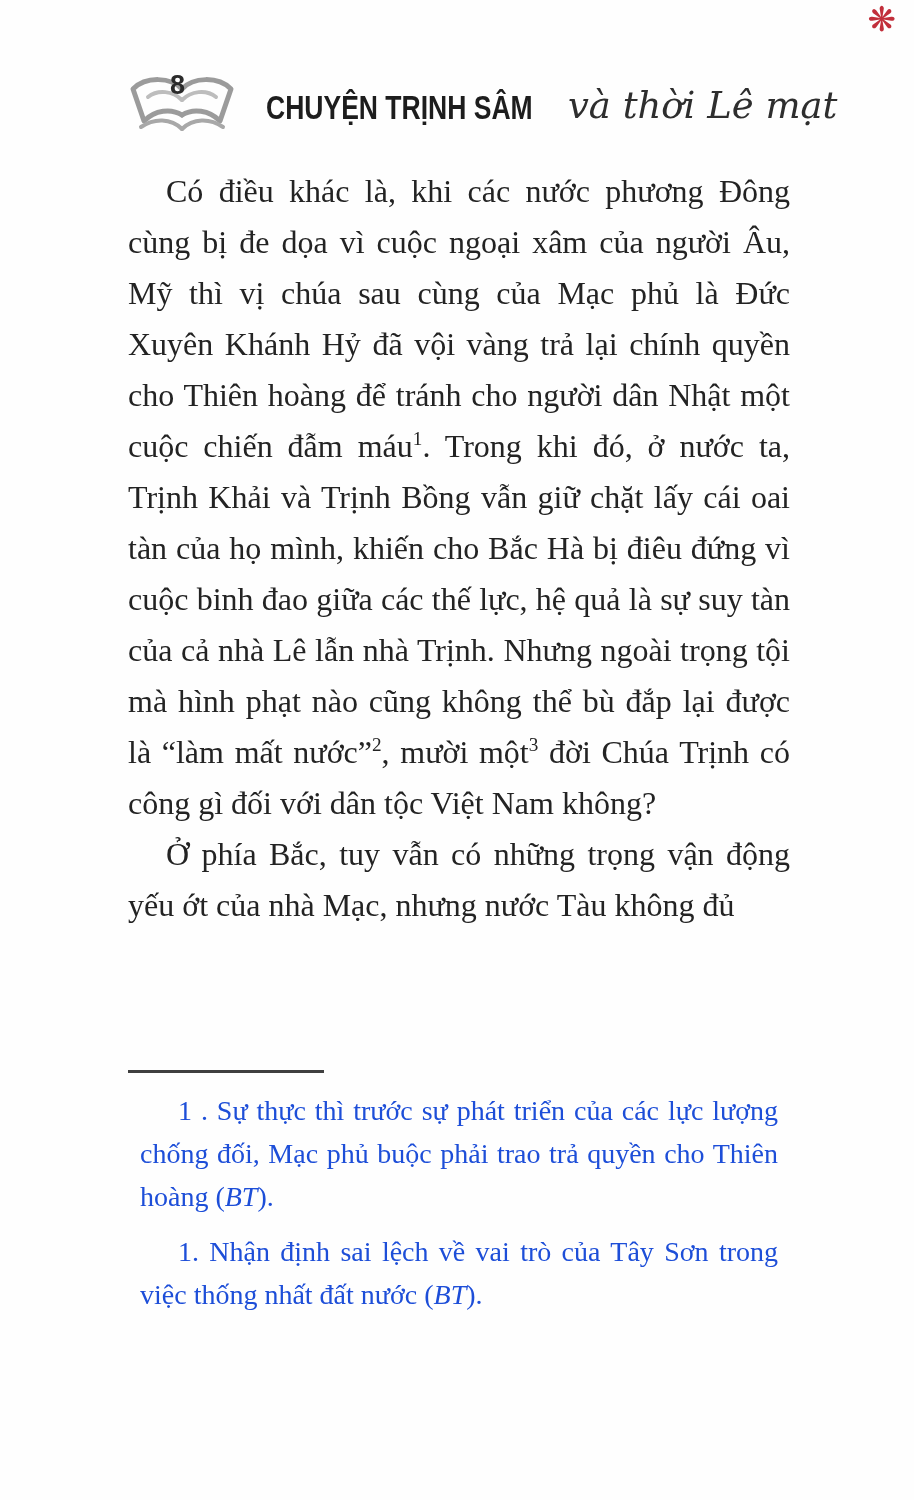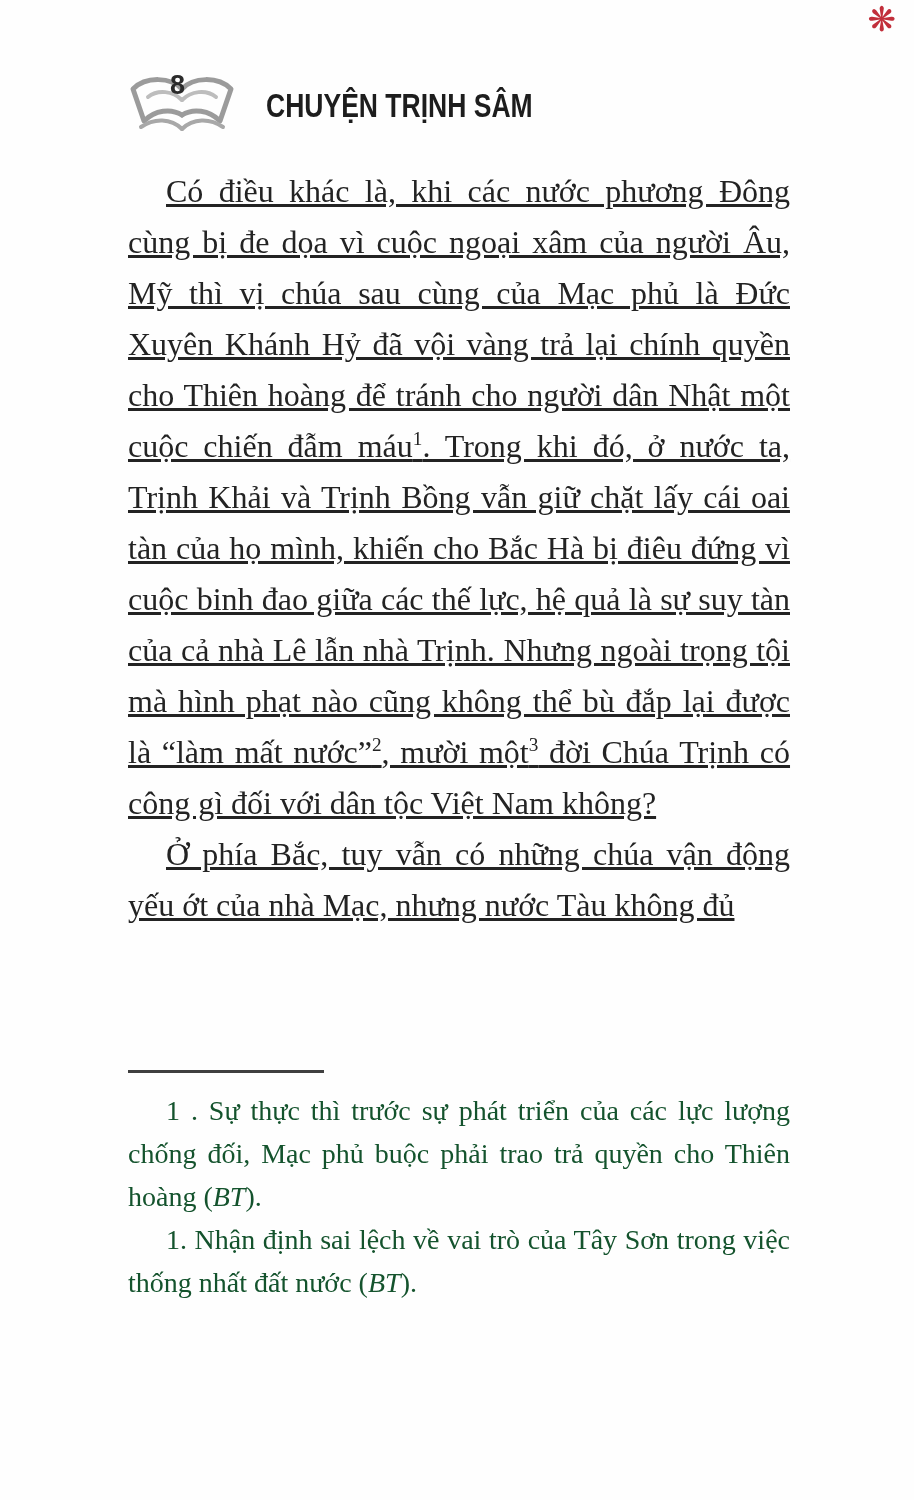--- a/index.html
+++ b/index.html
@@ -43,35 +43,35 @@
     font-style:italic;font-size:37px;color:#2e2e2e;
     margin-left:-40px; 
     display:inline-block;
   }
   
   .body-text{
     position:absolute;left:128px;top:166px;width:662px;
     font-size:32px;line-height:51px;
     text-align:justify;
   }
-  .body-text p{margin:0;text-indent:38px;text-decoration:underline;}
+  .body-text p{margin:0;text-indent:38px;}
   sup.fn-ref{
     font-size:60%;line-height:0;vertical-align:super;
   }
   
   .footnote-area{
     position:absolute;left:128px;top:1056px;width:662px;
   }
   .fn-rule{
     border:none;border-top:3px solid #3f3f3f;
     width:196px;margin:14px 0 16px 0;
   }
   .footnote-area p{
-    margin:0;text-indent:38px;text-align:justify;
-    font-size:28px;line-height:43px;color:#14532d;
+    margin:12px;text-indent:38px;text-align:justify;
+    font-size:28px;line-height:43px;color:#1d4ed8;
   }
   .bt-italic{font-style:italic;}
 </style>
 </head>
 <body>
 
 <div id="page">
 
   <span class="flower">❋</span>
 
@@ -84,26 +84,27 @@
           <path d="M56 28 C47 19 32 17 22 25" stroke="#bdbdbd" stroke-width="4"></path>
           <path d="M56 28 C65 19 80 17 90 25" stroke="#bdbdbd" stroke-width="4"></path>
           <path d="M56 57 C45 46 28 46 15 55" stroke="#a8a8a8" stroke-width="4"></path>
           <path d="M56 57 C67 46 84 46 97 55" stroke="#a8a8a8" stroke-width="4"></path>
         </g>
       </svg>
       <span class="pagenum">8</span>
     </div>
     <div class="title-group">
       <span class="title-main">CHUYỆN TRỊNH SÂM</span>
+      <span class="title-script">và thời Lê mạt</span>
     </div>
   </div>
 
   <div class="body-text">
     <p><span>Có điều khác là, khi các nước phương Đông cùng bị đe dọa vì cuộc ngoại xâm của người Âu, Mỹ thì vị chúa sau cùng của Mạc phủ là Đức Xuyên Khánh Hỷ đã vội vàng trả lại chính quyền cho Thiên hoàng để tránh cho người dân Nhật một cuộc chiến đẫm máu</span><sup class="fn-ref">1</sup><span>. Trong khi đó, ở nước ta, Trịnh Khải và Trịnh Bồng vẫn giữ chặt lấy cái oai tàn của họ mình, khiến cho Bắc Hà bị điêu đứng vì cuộc binh đao giữa các thế lực, hệ quả là sự suy tàn của cả nhà Lê lẫn nhà Trịnh. Nhưng ngoài trọng tội mà hình phạt nào cũng không thể bù đắp lại được là “làm mất nước”</span><sup class="fn-ref">2</sup><span>, mười một</span><sup class="fn-ref">3</sup><span> đời Chúa Trịnh có công gì đối với dân tộc Việt Nam không?</span></p>
-    <p>Ở phía Bắc, tuy vẫn có những chúa vận động yếu ớt của nhà Mạc, nhưng nước Tàu không đủ</p>
+    <p>Ở phía Bắc, tuy vẫn có những trọng vận động yếu ớt của nhà Mạc, nhưng nước Tàu không đủ</p>
   </div>
 
   <div class="footnote-area">
     <hr class="fn-rule">
     <p><span>1 . Sự thực thì trước sự phát triển của các lực lượng chống đối, Mạc phủ buộc phải trao trả quyền cho Thiên hoàng (</span><span class="bt-italic">BT</span><span>).</span></p>
     <p><span>1. Nhận định sai lệch về vai trò của Tây Sơn trong việc thống nhất đất nước (</span><span class="bt-italic">BT</span><span>).</span></p>
   </div>
 
 </div>
 

